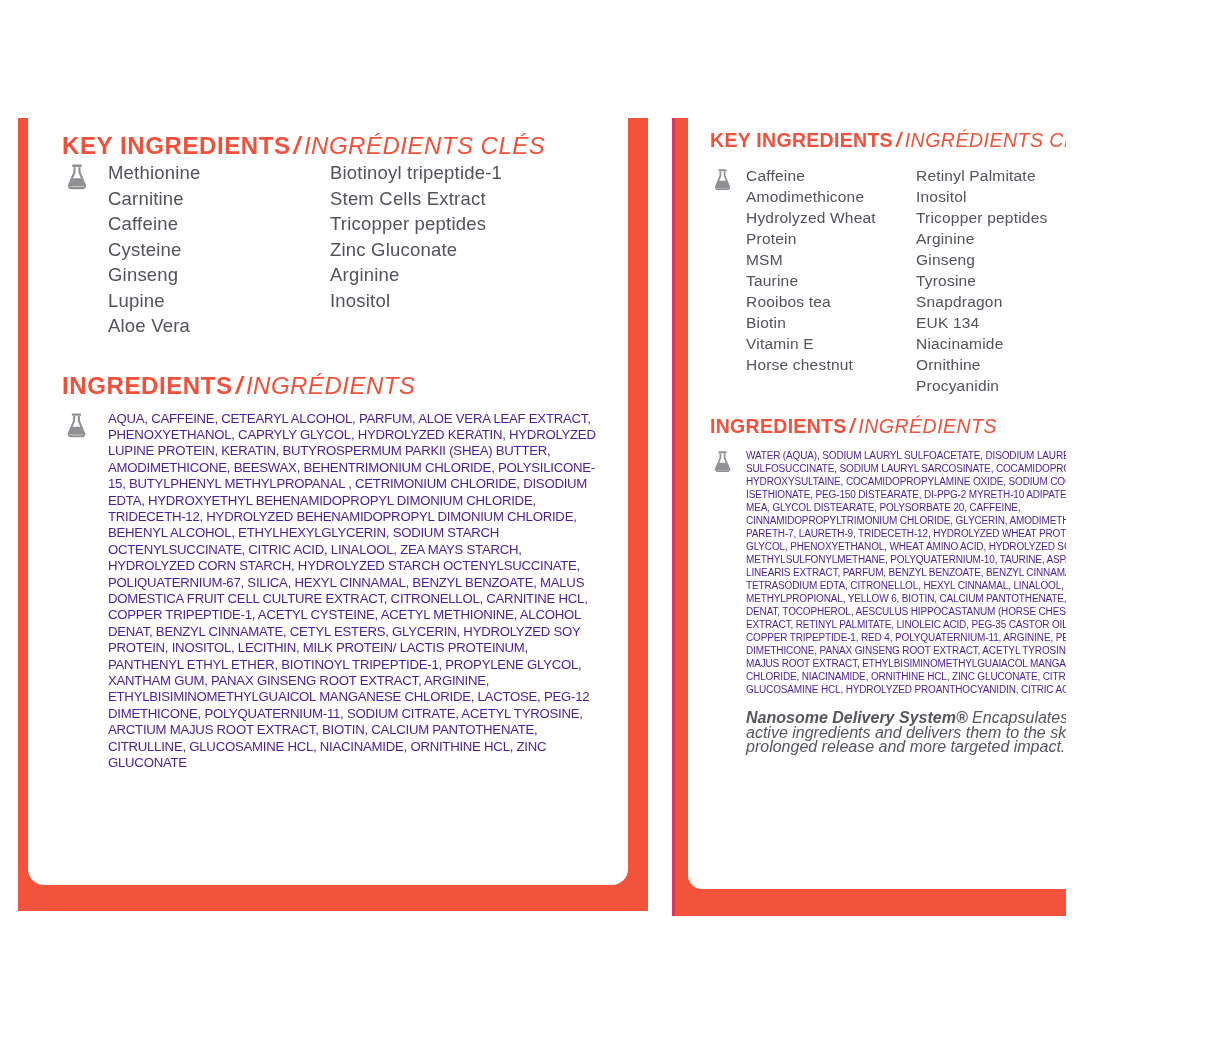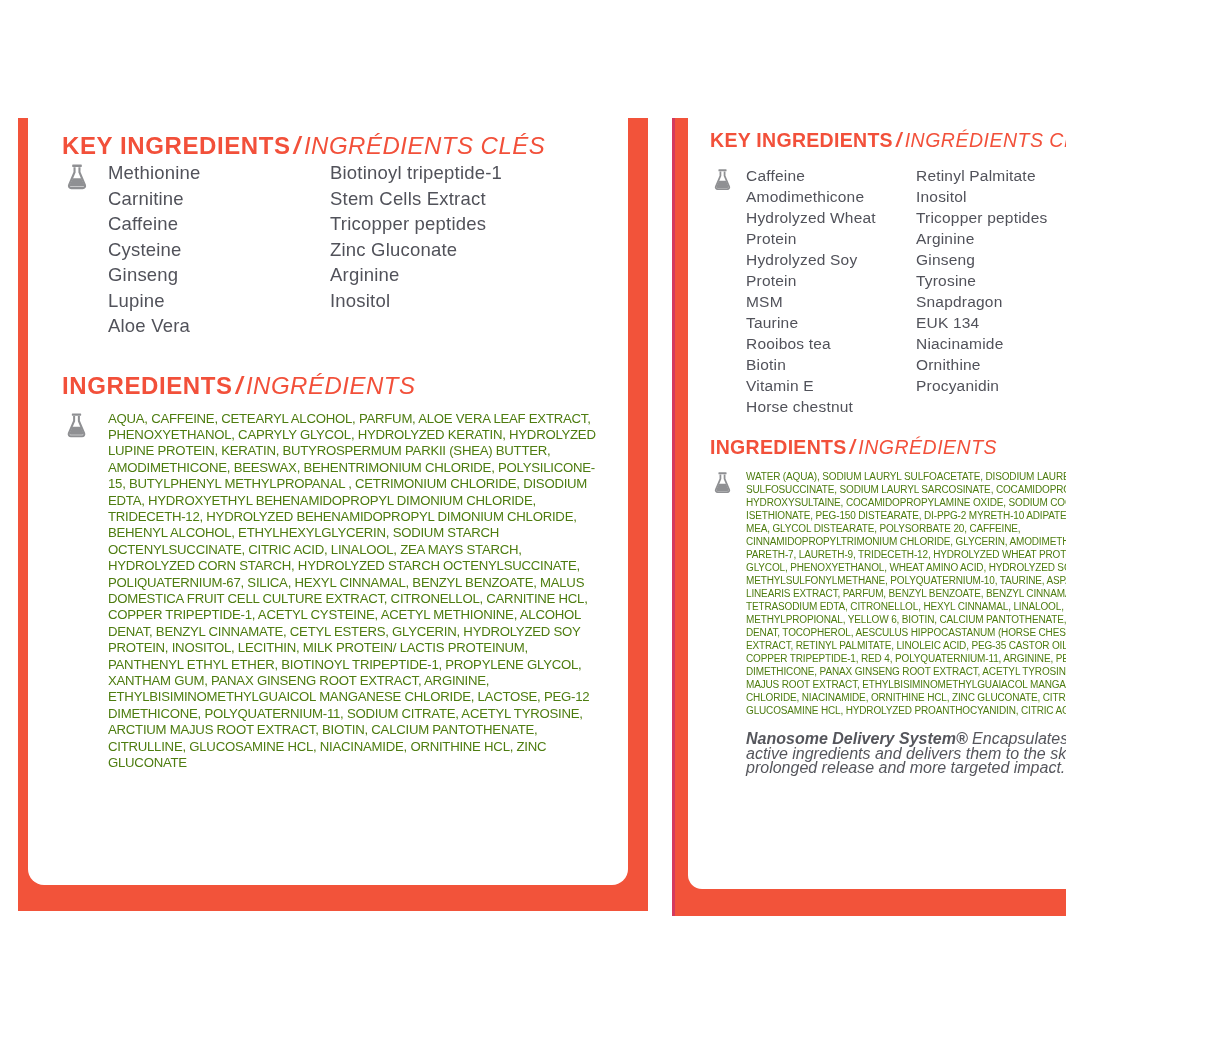--- a/index.html
+++ b/index.html
@@ -41,21 +41,21 @@
 
   
   .ing-head { display:block; }
   .panel-left  .ing-head { margin-top:33px; }
   .panel-right .ing-head { margin-top:19px; }
   .ing-row { display:flex; align-items:flex-start; }
   .panel-left  .ing-row { margin-top:11px; }
   .panel-right .ing-row { margin-top:11px; }
   .panel-left  .ing-row .flask-wrap { width:46px; padding-top:1px; }
   .panel-right .ing-row .flask-wrap { width:36px; padding-top:1px; }
-  .ing-text { color:#4d7c0f; }
+  .ing-text { color:#4c1d95; }
   .panel-left  .ing-text { font-size:13.2px; line-height:16.4px; letter-spacing:-0.25px; max-width:494px; }
   .panel-right .ing-text { font-size:10px; line-height:13.0px; letter-spacing:-0.15px; max-width:398px; }
 
   
   .footnote { margin:15px 0 0 36px; max-width:392px; font-style:italic;
               color:#55565C; font-size:16px; line-height:14.6px; }
   .footnote .fn-bold { font-weight:bold; }
 
   .flask-svg { display:block; }
 </style>
@@ -128,21 +128,20 @@
           <svg class="flask-svg" width="25" height="27" viewBox="0 0 24 26">
             <rect x="8.1" y="1.2" width="7.8" height="2" rx="0.4" fill="#8F9093"></rect>
             <path d="M10 3.4 v4.1 L5.6 17.8 c-.55 1.25 .35 2.6 1.7 2.6 h9.4 c1.35 0 2.25-1.35 1.7-2.6 L14 7.5 V3.4" fill="none" stroke="#8F9093" stroke-width="1.7"></path>
             <path d="M8.55 12.3 h6.9 l2.4 5.4 c.3 .7-.2 1.45-.95 1.45 H7.1 c-.75 0-1.25-.75-.95-1.45 z" fill="#8F9093"></path>
           </svg>
         </span>
         <div class="ki-col col1">
             <div class="ki-item">Caffeine</div>
             <div class="ki-item">Amodimethicone</div>
             <div class="ki-item">Hydrolyzed Wheat Protein</div>
-            <div class="ki-item">Hydrolyzed Soy Protein</div>
             <div class="ki-item">MSM</div>
             <div class="ki-item">Taurine</div>
             <div class="ki-item">Rooibos tea</div>
             <div class="ki-item">Biotin</div>
             <div class="ki-item">Vitamin E</div>
             <div class="ki-item">Horse chestnut</div>
           </div>
         <div class="ki-col col2">
             <div class="ki-item">Retinyl Palmitate</div>
             <div class="ki-item">Inositol</div>

